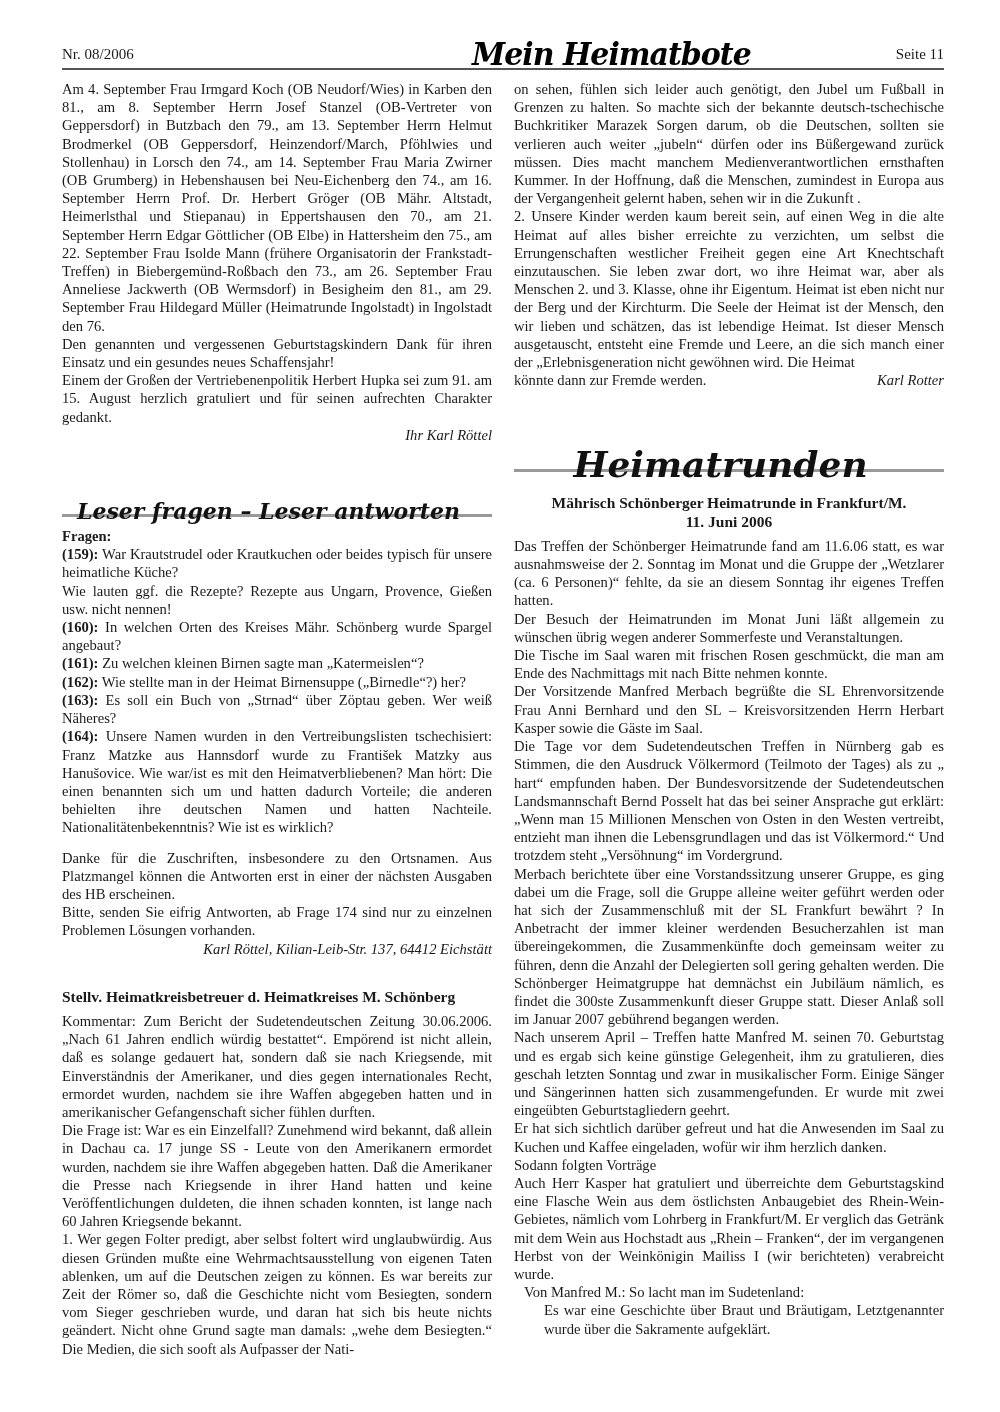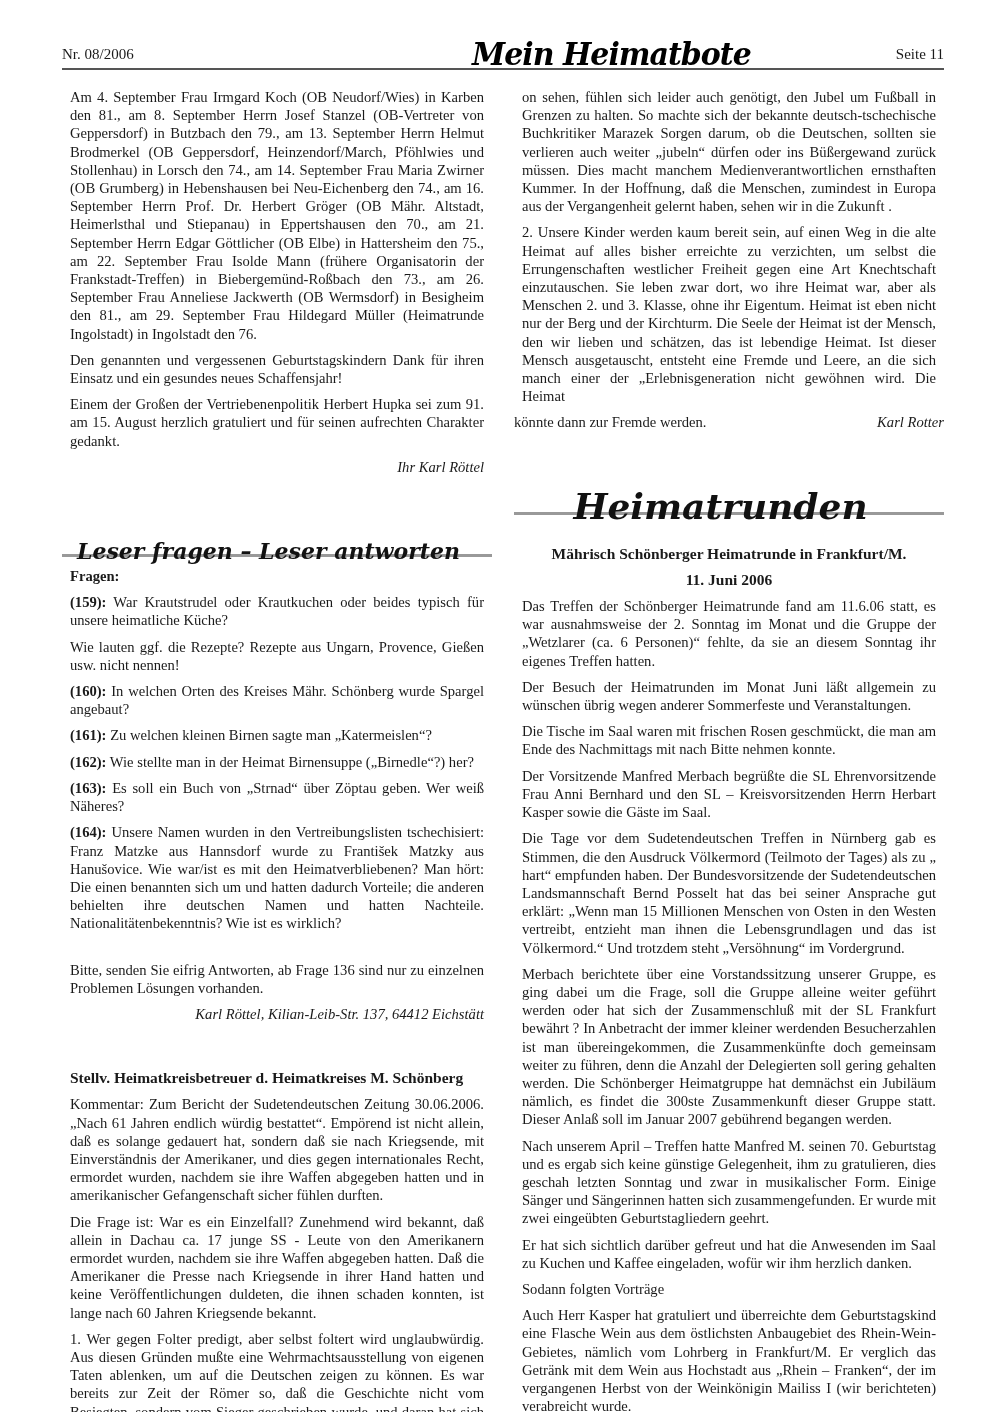--- a/index.html
+++ b/index.html
@@ -8,21 +8,21 @@
   .header { position: absolute; left: 62px; top: 40px; width: 882px; height: 28px;
             border-bottom: 2px solid #555; }
   .issue { position: absolute; left: 0; top: 6px; font-size: 15px; }
   .page-num { position: absolute; right: 0; top: 6px; font-size: 15px; }
   .masthead { position: absolute; left: 410px; top: -4px; font-size: 30px; font-weight: bold;
               font-style: italic; letter-spacing: -1px; font-family: "DejaVu Serif", serif;
               transform: scaleY(1.05); color: #000; }
   .col { position: absolute; top: 80px; width: 430px; font-size: 14.6px; line-height: 18.2px; text-align: justify; }
   .col-left { left: 62px; }
   .col-right { left: 514px; }
-  p { margin: 8px; }
+  p { margin: 0; }
   .sig { text-align: right; font-style: italic; }
   .section-banner { position: relative; height: 40px; border-bottom: 3px solid #999; margin: 0 0 10px 0; }
   .section-banner span { position: absolute; left: 0; right: 17px; bottom: -6px; text-align: center;
        font-family: "DejaVu Serif", serif; font-style: italic; font-weight: bold; color: #111; }
   .banner-lf span { font-size: 22px; }
   .banner-hr span { font-size: 36px; bottom: -4px; }
   .q-label { font-weight: bold; }
   .h-bold { font-weight: bold; font-size: 15.5px; }
   .center { text-align: center; }
   .indent1 { padding-left: 10px; }
@@ -56,21 +56,22 @@
   <div>
     <p><b>(159):</b><span> War Krautstrudel oder Krautkuchen oder beides typisch für unsere heimatliche Küche?</span></p>
     <p><b></b><span>Wie lauten ggf. die Rezepte? Rezepte aus Ungarn, Provence, Gießen usw. nicht nennen!</span></p>
     <p><b>(160):</b><span> In welchen Orten des Kreises Mähr. Schönberg wurde Spargel angebaut?</span></p>
     <p><b>(161):</b><span> Zu welchen kleinen Birnen sagte man „Katermeislen“?</span></p>
     <p><b>(162):</b><span> Wie stellte man in der Heimat Birnensuppe („Birnedle“?) her?</span></p>
     <p><b>(163):</b><span> Es soll ein Buch von „Strnad“ über Zöptau geben. Wer weiß Näheres?</span></p>
     <p><b>(164):</b><span> Unsere Namen wurden in den Vertreibungslisten tschechisiert: Franz Matzke aus Hannsdorf wurde zu František Matzky aus Hanušovice. Wie war/ist es mit den Heimatverbliebenen? Man hört: Die einen benannten sich um und hatten dadurch Vorteile; die anderen behielten ihre deutschen Namen und hatten Nachteile. Nationalitätenbekenntnis? Wie ist es wirklich?</span></p>
   </div>
   <div class="gap"></div>
-  <p>Bitte, senden Sie eifrig Antworten, ab Frage 136 sind nur zu einzelnen Problemen Lösungen vorhanden.</p>
+  <p>Danke für die Zuschriften, insbesondere zu den Ortsnamen. Aus Platzmangel können die Antworten erst in einer der nächsten Ausgaben des HB erscheinen.</p>
+  <p>Bitte, senden Sie eifrig Antworten, ab Frage 174 sind nur zu einzelnen Problemen Lösungen vorhanden.</p>
   <p class="sig">Karl Röttel, Kilian-Leib-Str. 137, 64412 Eichstätt</p>
 
   <div class="gap-lg"></div>
   <p class="h-bold" style="margin-bottom:6px;">Stellv. Heimatkreisbetreuer d. Heimatkreises M. Schönberg</p>
   <p>Kommentar: Zum Bericht der Sudetendeutschen Zeitung 30.06.2006. „Nach 61 Jahren endlich würdig bestattet“. Empörend ist nicht allein, daß es solange gedauert hat, sondern daß sie nach Kriegsende, mit Einverständnis der Amerikaner, und dies gegen internationales Recht, ermordet wurden, nachdem sie ihre Waffen abgegeben hatten und in amerikanischer Gefangenschaft sicher fühlen durften.</p>
   <p>Die Frage ist: War es ein Einzelfall? Zunehmend wird bekannt, daß allein in Dachau ca. 17 junge SS - Leute von den Amerikanern ermordet wurden, nachdem sie ihre Waffen abgegeben hatten. Daß die Amerikaner die Presse nach Kriegsende in ihrer Hand hatten und keine Veröffentlichungen duldeten, die ihnen schaden konnten, ist lange nach 60 Jahren Kriegsende bekannt.</p>
   <p>1. Wer gegen Folter predigt, aber selbst foltert wird unglaubwürdig. Aus diesen Gründen mußte eine Wehrmachtsausstellung von eigenen Taten ablenken, um auf die Deutschen zeigen zu können. Es war bereits zur Zeit der Römer so, daß die Geschichte nicht vom Besiegten, sondern vom Sieger geschrieben wurde, und daran hat sich bis heute nichts geändert. Nicht ohne Grund sagte man damals: „wehe dem Besiegten.“ Die Medien, die sich sooft als Aufpasser der Nati-</p>
 </div>
 
 <div class="col col-right">

